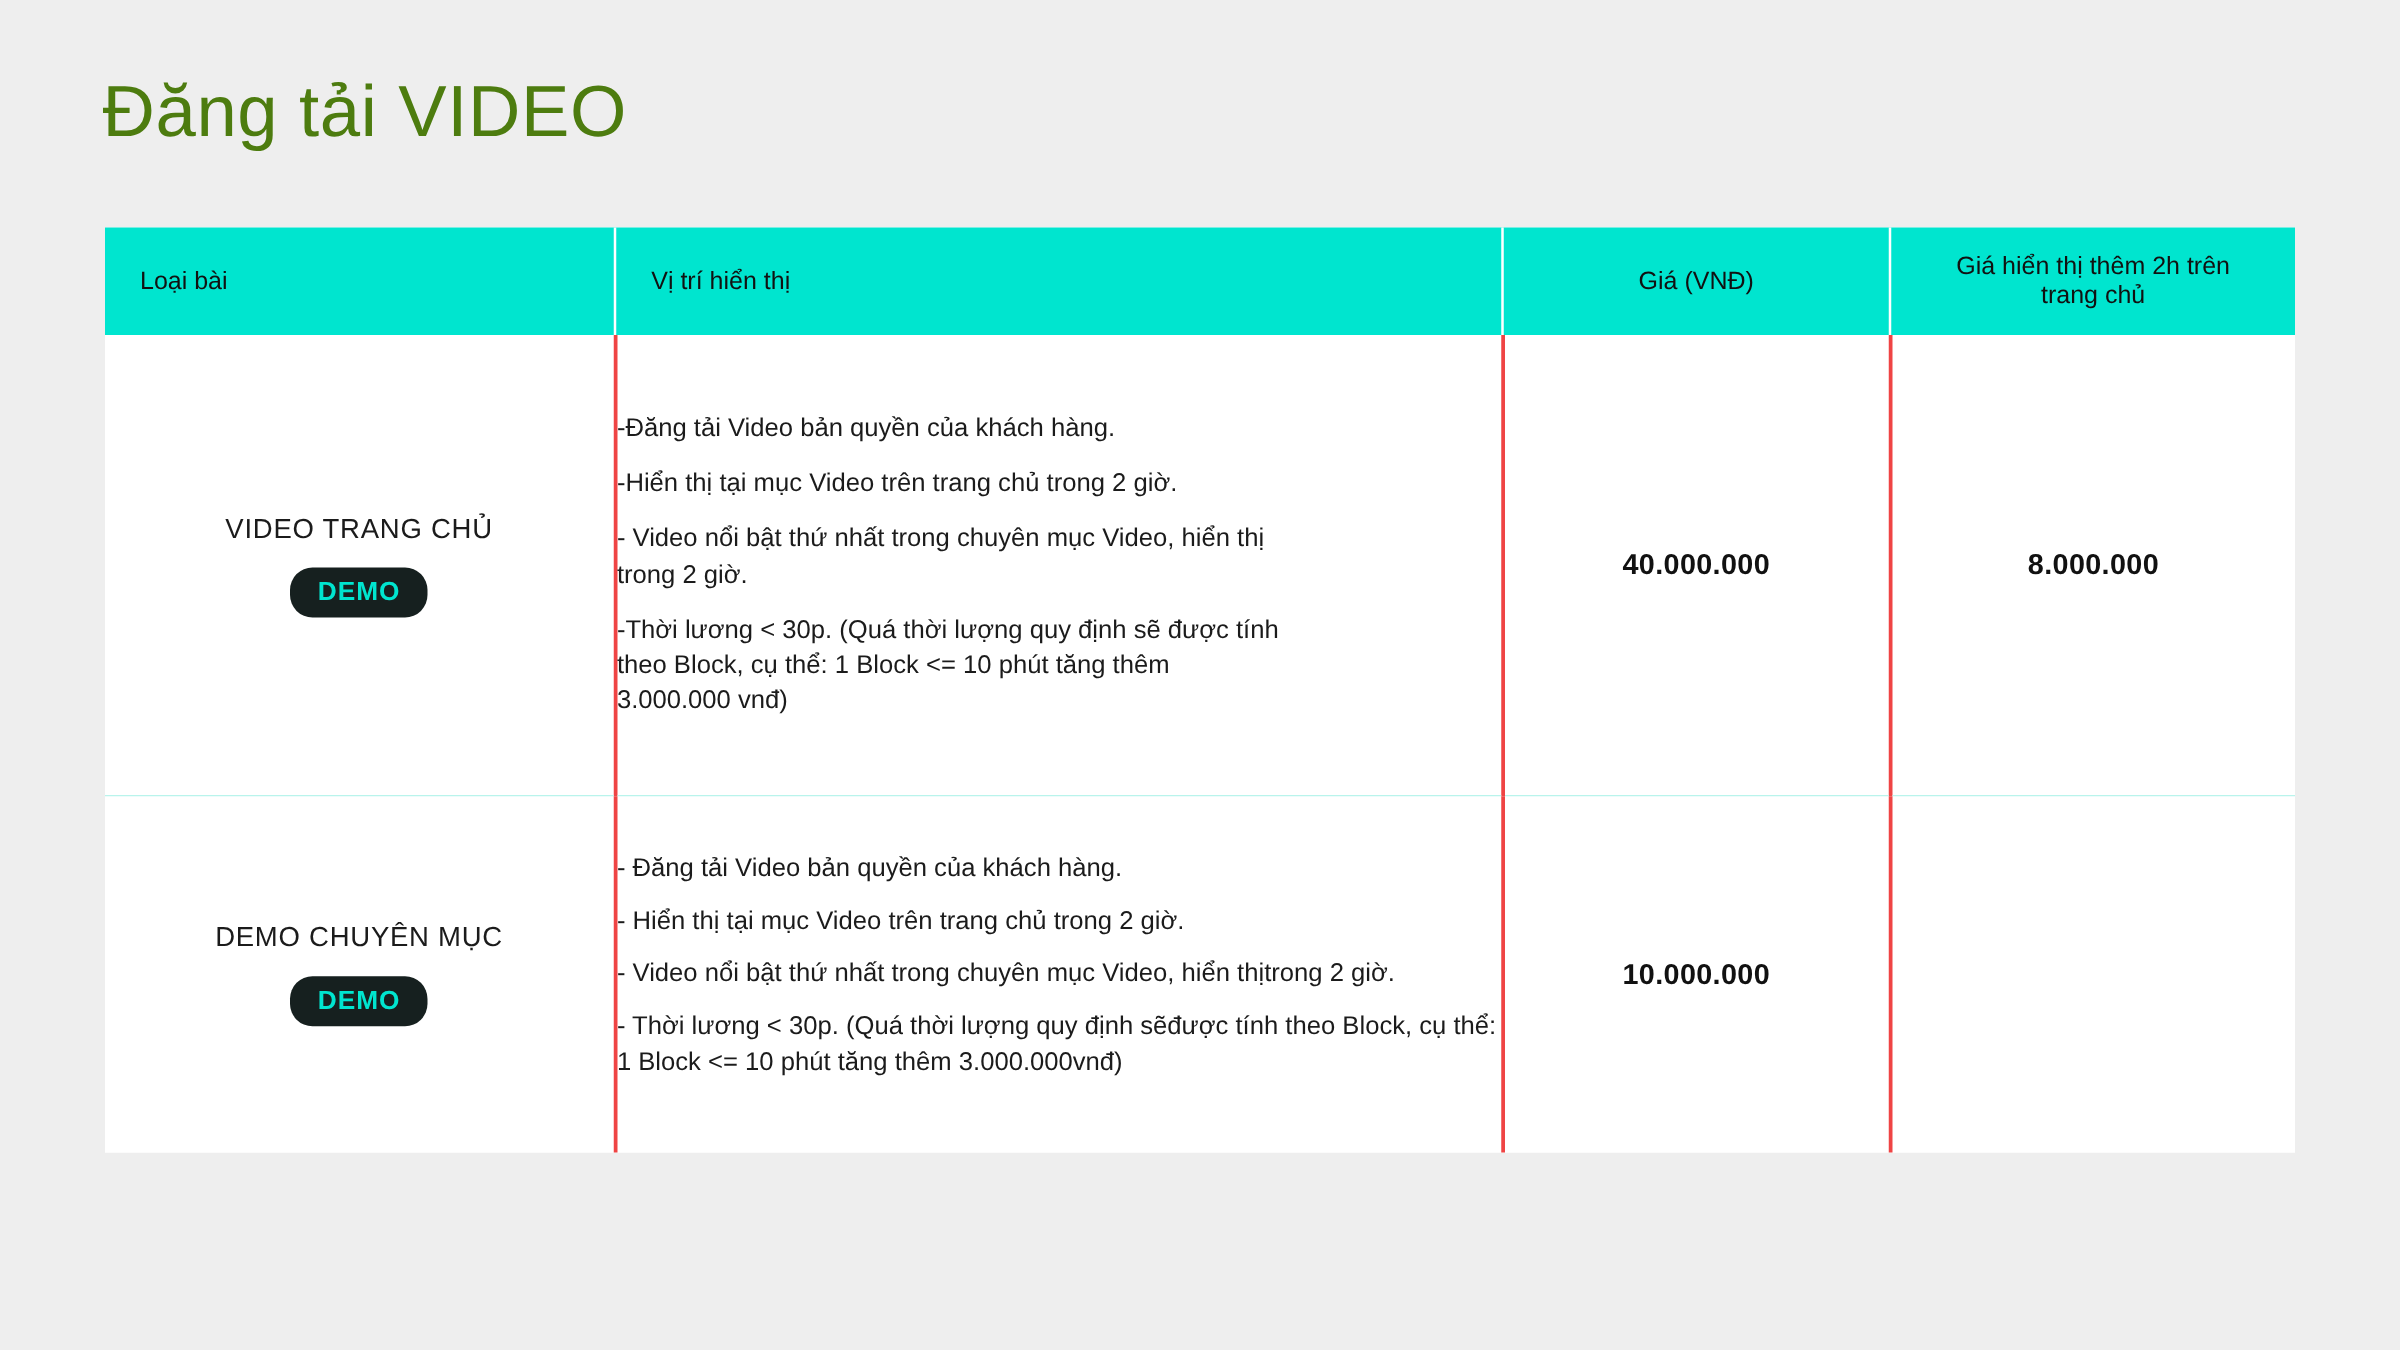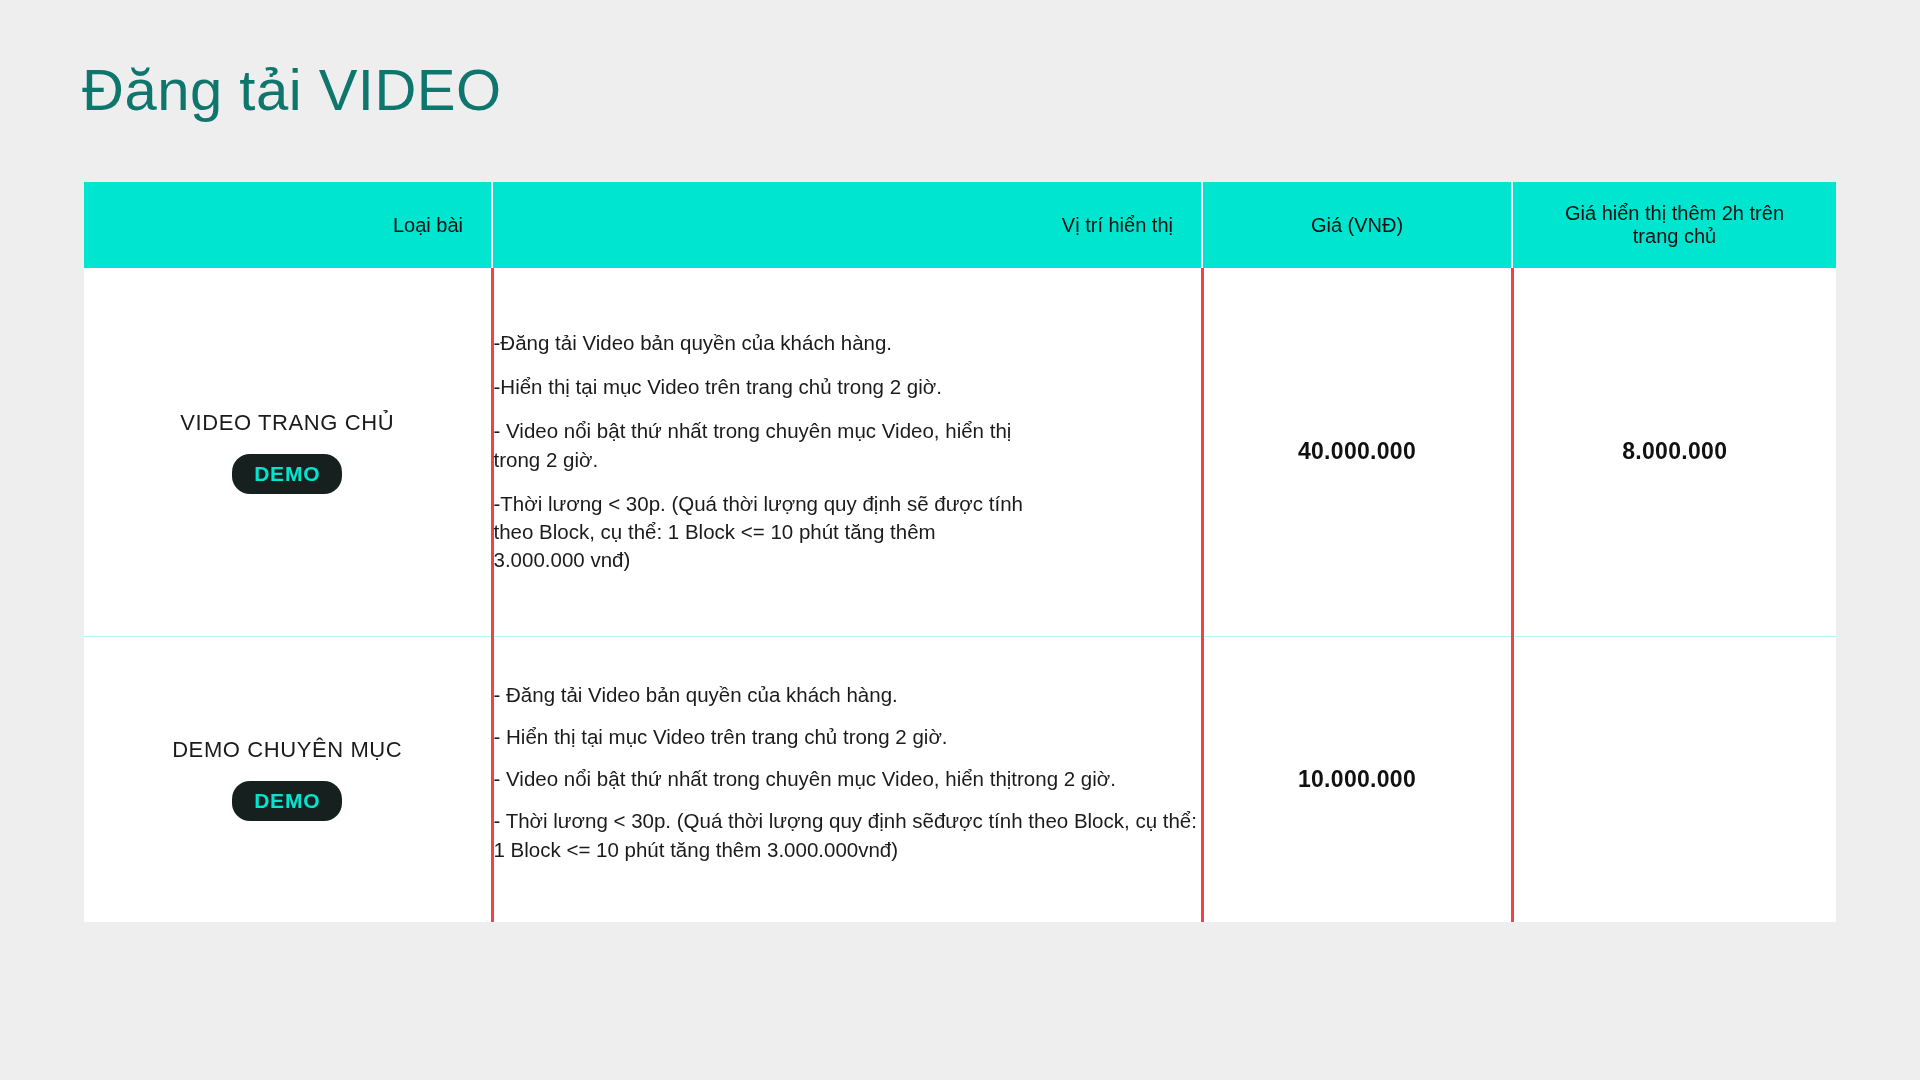--- a/index.html
+++ b/index.html
@@ -19,21 +19,21 @@
     background: #eeeeee;
     box-sizing: border-box;
   }
 
   .page-title {
     position: absolute;
     left: 82px;
     top: 58px;
     font-size: 58px;
     font-weight: 400;
-    color: #0f766e;
+    color: #4d7c0f;
     letter-spacing: 0.5px;
     line-height: 1.1;
   }
 
   .pricing-table {
     position: absolute;
     left: 84px;
     top: 182px;
     width: 1752px;
     border-collapse: collapse;
@@ -52,21 +52,21 @@
     font-size: 20px;
     font-weight: 400;
     height: 86px;
     padding: 10px 28px;
     border-right: 2px solid #ffffff;
     box-sizing: border-box;
     vertical-align: middle;
   }
 
   .pricing-table thead th.th-left {
-    text-align: right;
+    text-align: left;
   }
 
   .pricing-table thead th.th-center {
     text-align: center;
   }
 
   .pricing-table thead th:last-child {
     border-right: none;
   }
 

